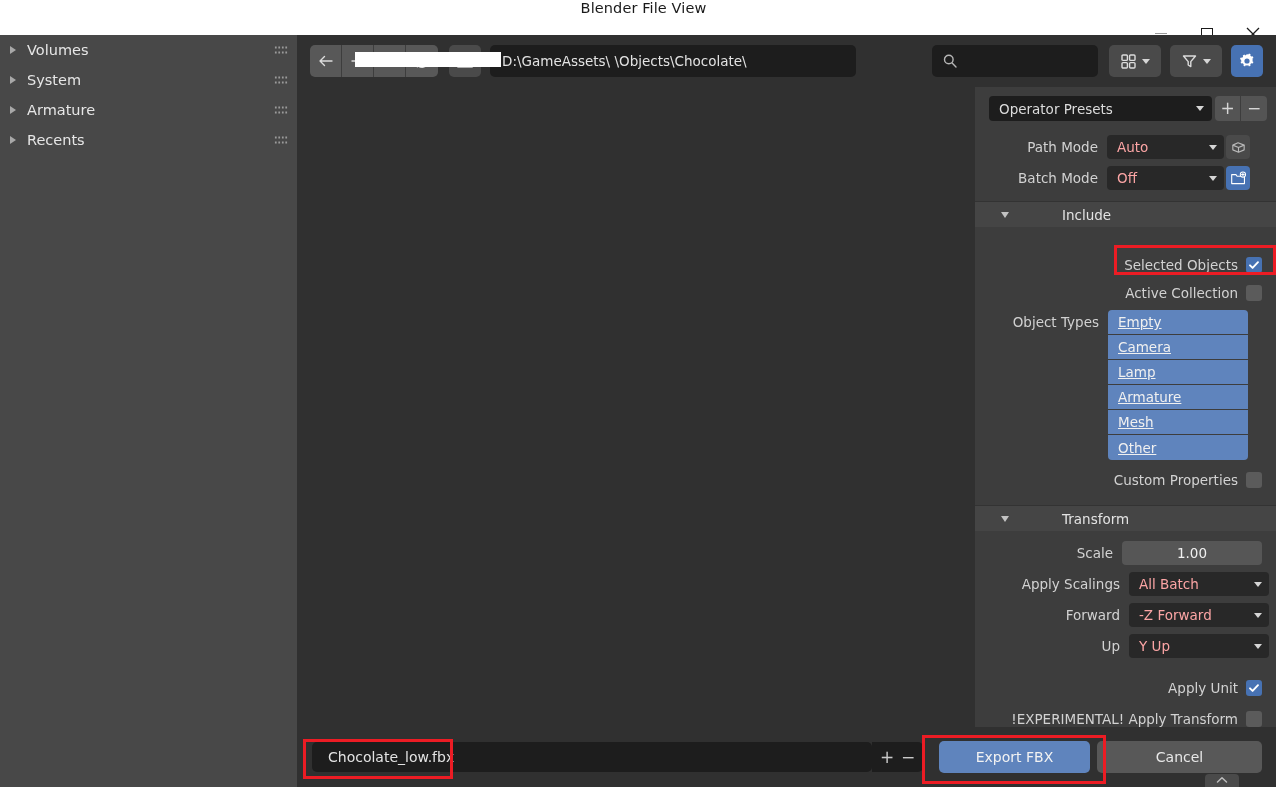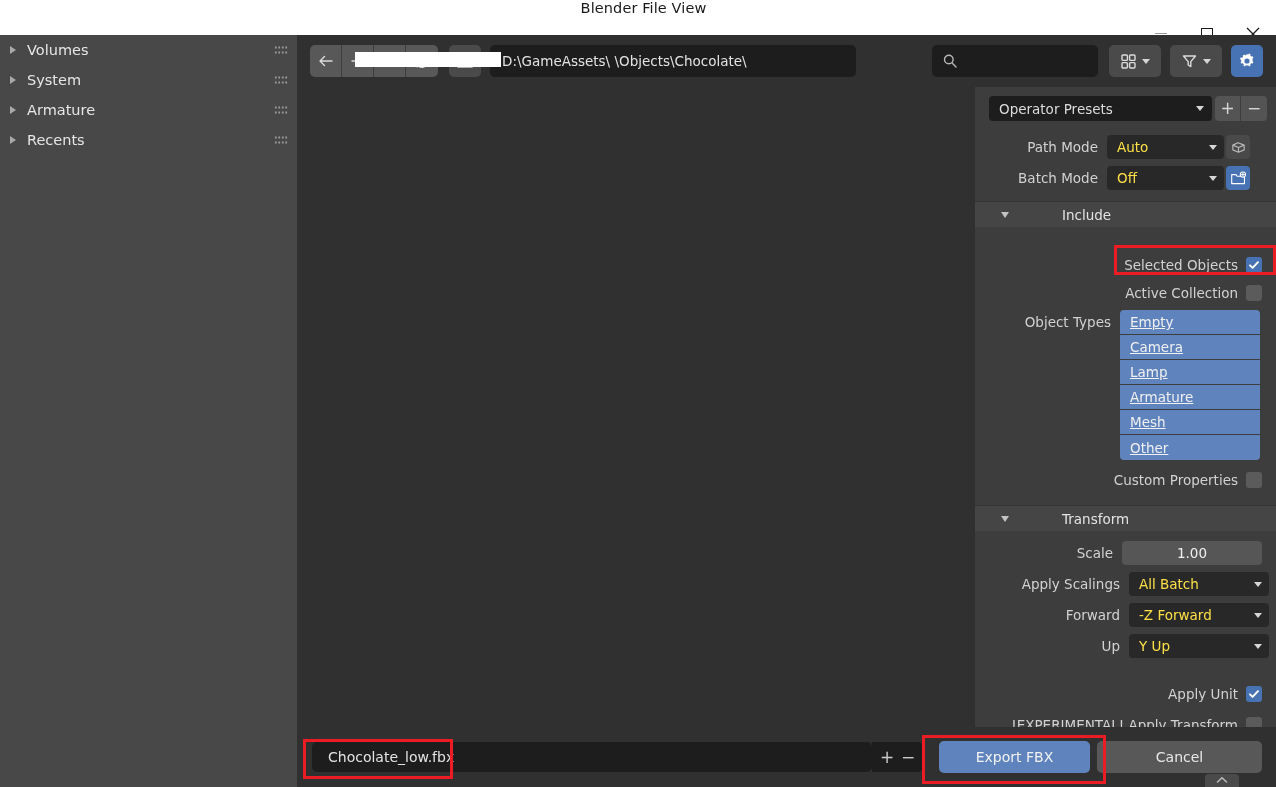--- a/index.html
+++ b/index.html
@@ -131,21 +131,21 @@
   .pbtn.last  { border-radius: 0 4px 4px 0; }
 
   .prow { display: flex; align-items: center; height: 26px; margin-top: 5px; }
   .plabel {
     color: #d2d2d2; font-size: 13.5px; text-align: right;
     padding-right: 9px; white-space: nowrap;
   }
   .pselect {
     background: #282828; border-radius: 4px; height: 24px;
     display: flex; align-items: center; padding: 0 7px 0 10px;
-    color: #fde047; font-size: 13.5px;
+    color: #fca5a5; font-size: 13.5px;
   }
   .pselect .chev-dn { margin-left: auto; }
   .sidebtn {
     width: 24px; height: 24px; border-radius: 4px; margin-left: 2px;
     display: flex; align-items: center; justify-content: center; background: #4a4a4a;
   }
   .sidebtn.active { background: #4772b3; }
 
   .sec-header {
     height: 26px; display: flex; align-items: center;
@@ -408,21 +408,21 @@
           <path d="M2 6.3l2.6 2.6L10 3.2" stroke="#ffffff" stroke-width="1.9" fill="none" stroke-linecap="round" stroke-linejoin="round"></path>
         </svg>
       </span>
     </div>
 
     <div class="crow">
       <span class="clabel">Active Collection</span>
       <span class="cbox"></span>
     </div>
 
-    <div style="display:flex; align-items:flex-start; margin-top:5px; padding-right:16px; justify-content:flex-end;">
+    <div style="display:flex; align-items:flex-start; margin-top:5px; padding-right:28px; justify-content:flex-end;">
       <span class="plabel" style="line-height:25px">Object Types</span>
       <div class="ot-list">
         <div class="ot-item">
             <span>Empty</span>
           </div>
         <div class="ot-item">
             <span>Camera</span>
           </div>
         <div class="ot-item">
             <span>Lamp</span>
@@ -473,21 +473,21 @@
     </div>
 
     <div class="prow" style="justify-content:flex-end; padding-right:7px">
       <span class="plabel">Up</span>
       <div class="pselect" style="width:140px">
         <span>Y Up</span>
         <span class="chev-dn"></span>
       </div>
     </div>
 
-    <div class="crow" style="margin-top:22px">
+    <div class="crow" style="margin-top:16px">
       <span class="clabel">Apply Unit</span>
       <span class="cbox on">
         <svg width="12" height="12" viewBox="0 0 12 12">
           <path d="M2 6.3l2.6 2.6L10 3.2" stroke="#ffffff" stroke-width="1.9" fill="none" stroke-linecap="round" stroke-linejoin="round"></path>
         </svg>
       </span>
     </div>
 
     <div class="crow" style="margin-top:6px">
       <span class="clabel">!EXPERIMENTAL! Apply Transform</span>

